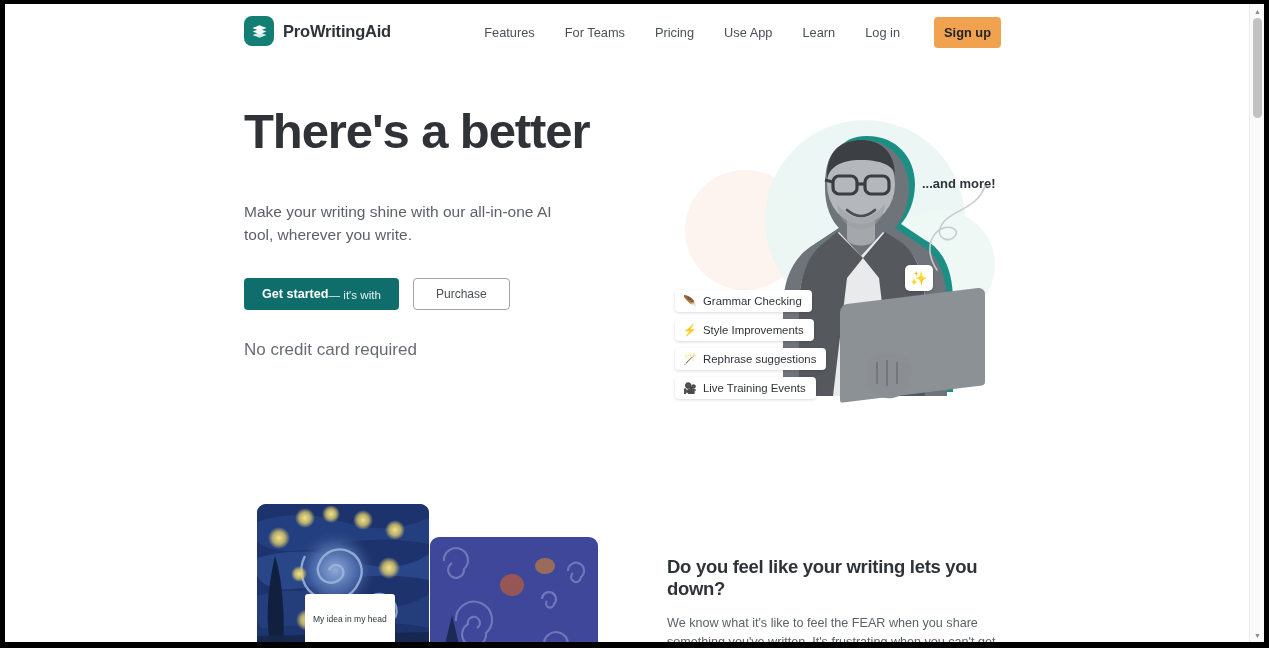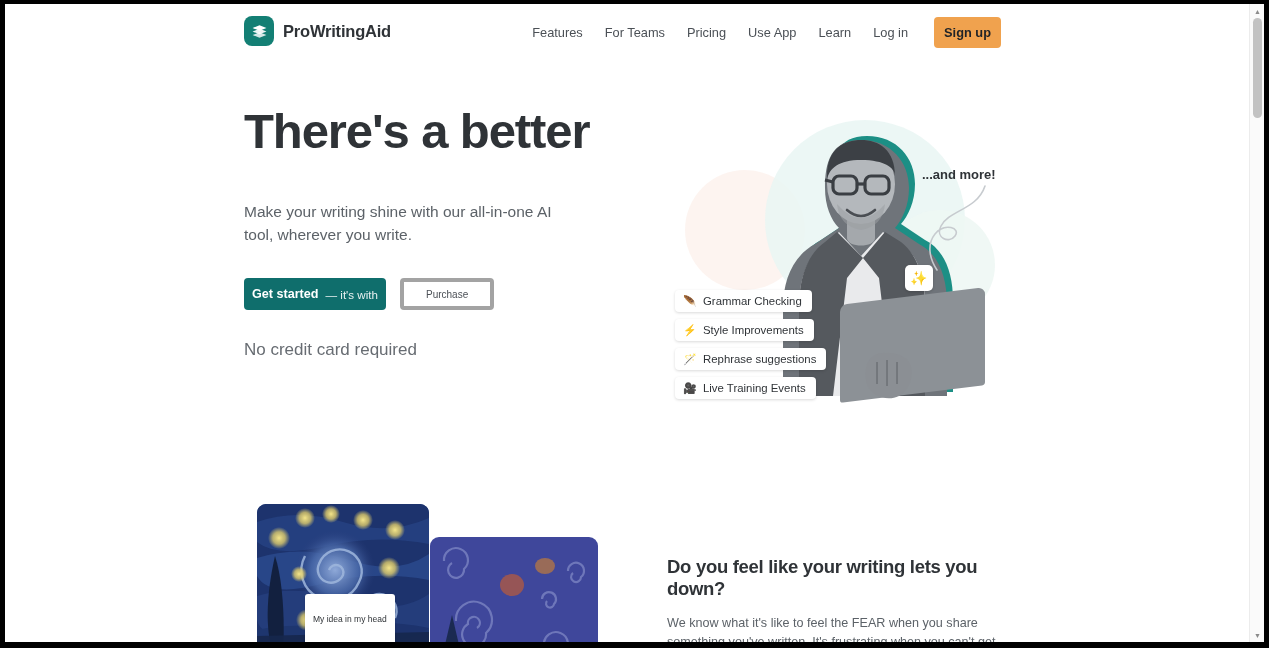--- a/index.html
+++ b/index.html
@@ -77,21 +77,21 @@
     background: #137f74;
     display: flex; align-items: center; justify-content: center;
     flex: 0 0 auto;
   }
   .logo-text {
     font-size: 16.5px; font-weight: bold; color: #2f3337; letter-spacing: -0.2px;
   }
 
   .main-nav {
     position: absolute; right: 248px; top: 13px;
-    display: flex; align-items: center; gap: 0;
+    display: flex; align-items: center; gap: 8px;
   }
   .nav-link {
     font-size: 12.8px; color: #4b5056; text-decoration: none;
     padding: 6px 11px; white-space: nowrap;
   }
   .signup-btn {
     margin-left: 15px;
     background: #F0A24E;
     color: #1f2327;
     font-size: 12.8px;
@@ -112,32 +112,32 @@
     color: #2f3337; letter-spacing: -1.1px;
   }
   .hero-sub {
     margin-top: 40px;
     font-size: 15.5px; line-height: 23px; color: #5c6268;
     max-width: 330px;
   }
   .hero-actions { margin-top: 32px; display: flex; align-items: center; gap: 14px; }
   .btn-primary {
     background: #0f6e6c; color: #ffffff; border: none; border-radius: 4px;
-    padding: 0 8px; height: 32px;
+    padding: 0 18px; height: 32px;
     font-size: 12.6px; cursor: pointer;
-    display: flex; align-items: center; gap: 7px;
+    display: flex; align-items: center; 
     font-family: "Liberation Sans", sans-serif;
   }
   .btn-primary .lbl { font-weight: bold; }
   .btn-primary .sfx { font-weight: normal; opacity: .9; font-size: 11.6px; }
   .btn-secondary {
     background: #ffffff; color: #4b5056;
-    border: 4px solid #a3a3a3; border-radius: 4px;
+    border: 1px solid #a3a3a3; border-radius: 4px;
     padding: 0 22px; height: 32px;
-    font-size: 10px; cursor: pointer;
+    font-size: 12px; cursor: pointer;
     font-family: "Liberation Sans", sans-serif;
   }
   .hero-note { margin-top: 30px; font-size: 17px; color: #676c72; }
 
   
   .hero-art {
     position: absolute; left: 660px; top: 50px; width: 380px; height: 340px;
   }
   .art-blob-teal {
     position: absolute; left: 100px; top: 10px; width: 200px; height: 200px;
@@ -179,21 +179,21 @@
   }
   .sparkle-chip {
     position: absolute; left: 240px; top: 155px;
     width: 28px; height: 26px;
     background: #ffffff; border-radius: 5px;
     box-shadow: 0 1px 3px rgba(0,0,0,.18);
     display: flex; align-items: center; justify-content: center;
     font-size: 14px; line-height: 1;
   }
   .and-more {
-    position: absolute; left: 257px; top: 57px;
+    position: absolute; left: 257px; top: 66px;
     font-size: 13px; font-weight: bold; color: #2f3337; white-space: nowrap;
   }
   .more-curve {
     position: absolute; left: 254px; top: 72px; width: 70px; height: 95px;
   }
 
   .badges {
     position: absolute; left: 10px; top: 180px;
     display: flex; flex-direction: column; gap: 7px;
   }

